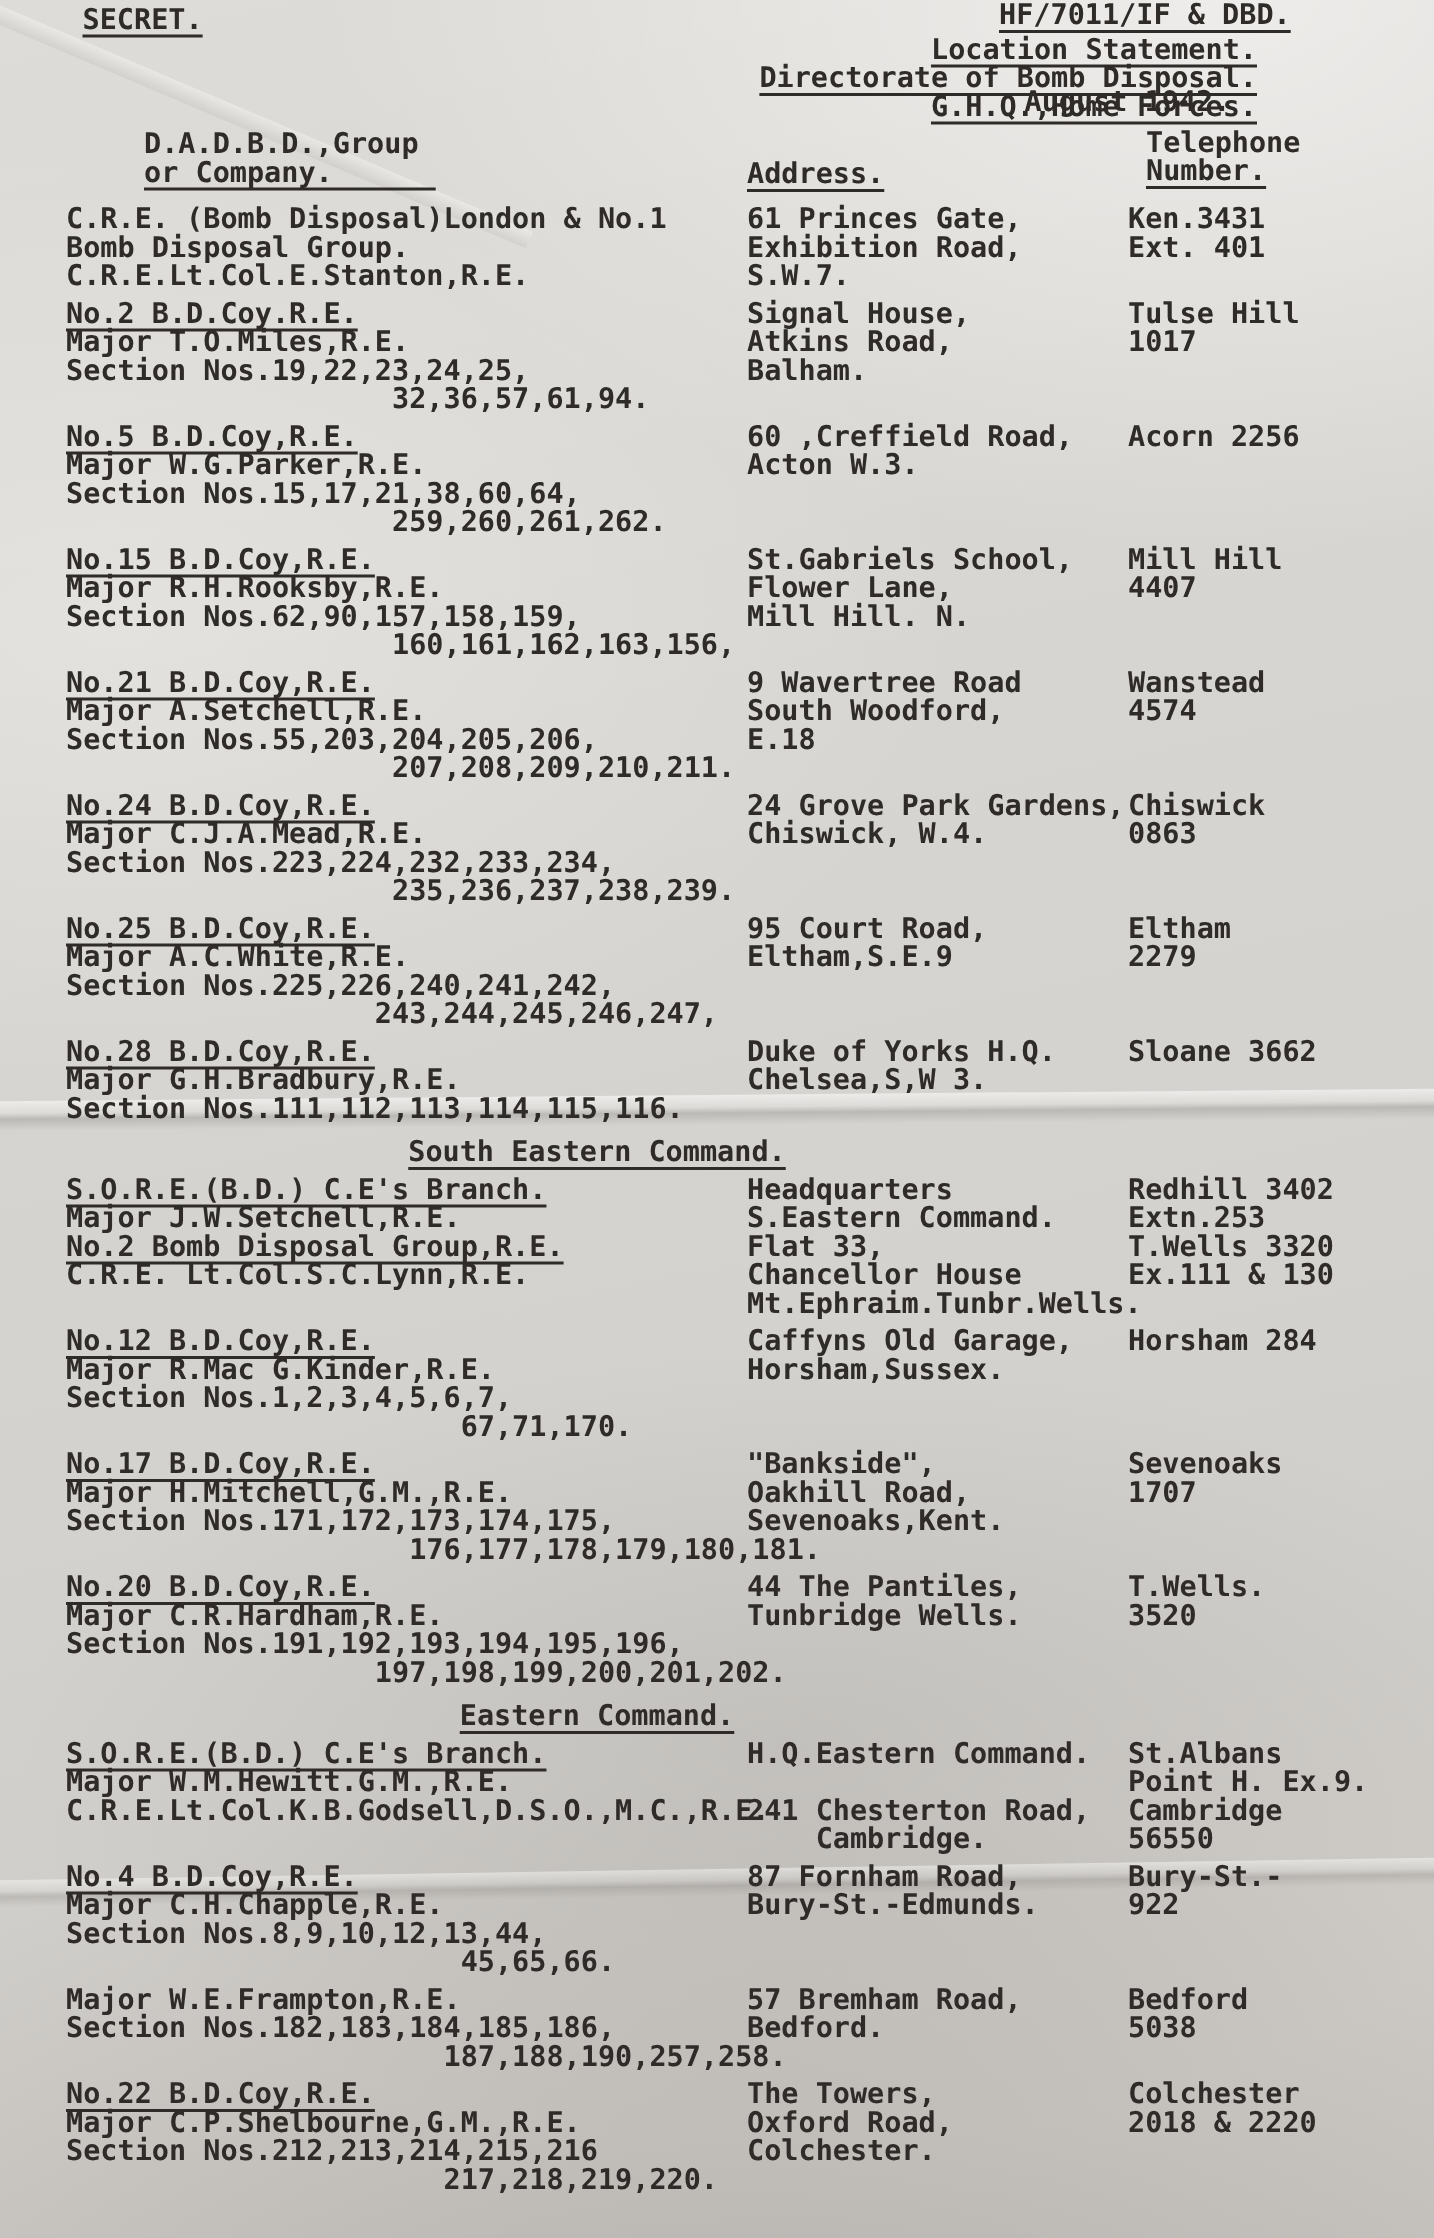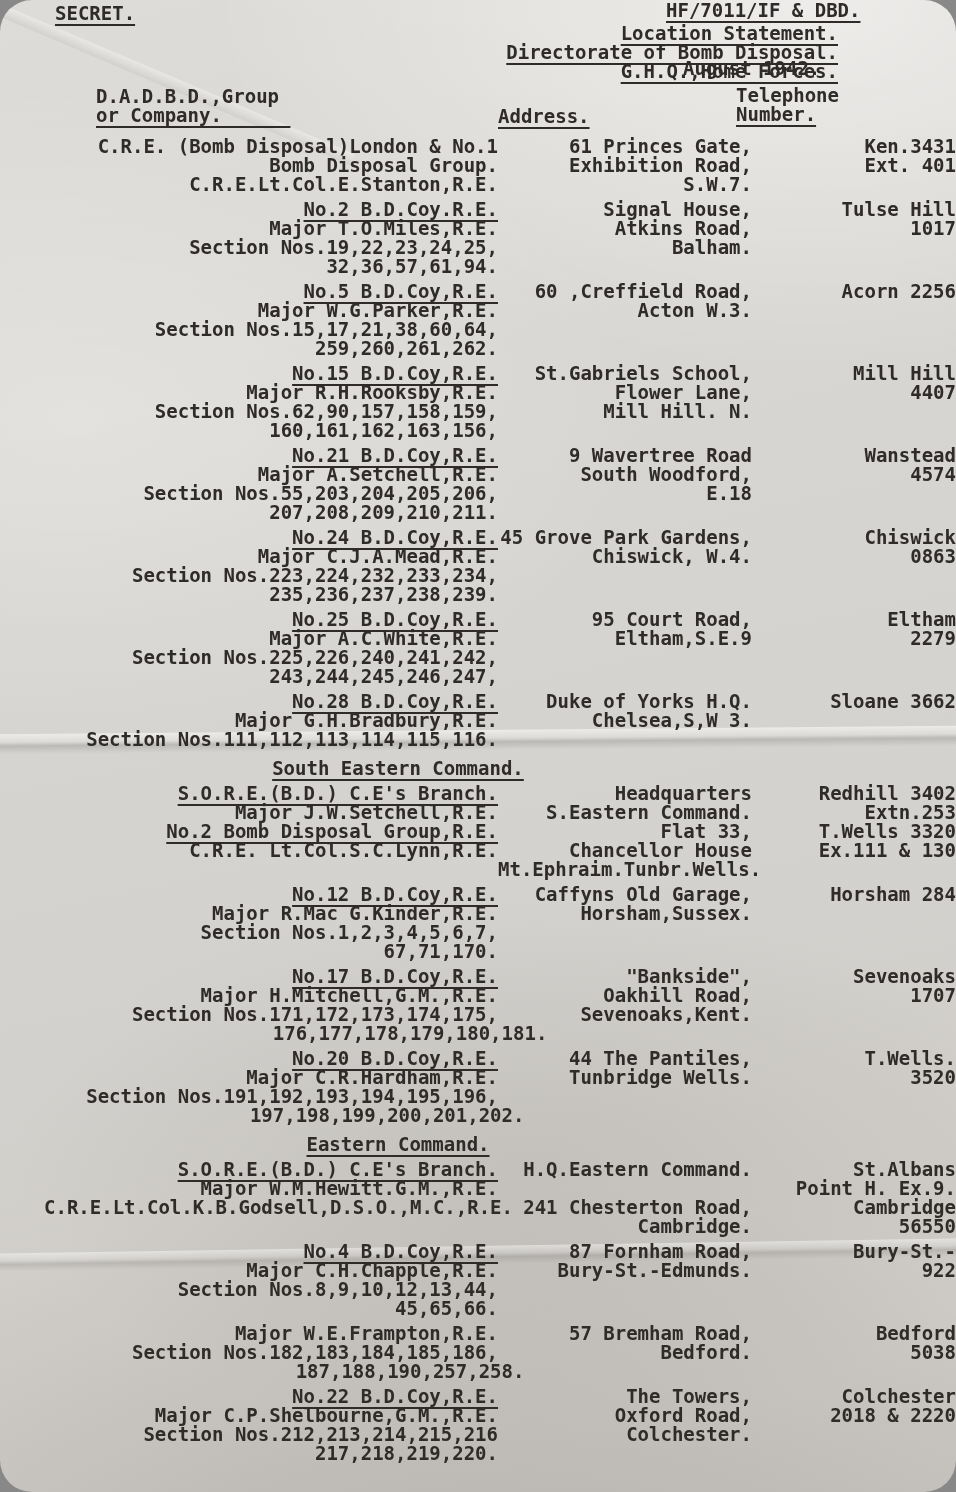--- a/index.html
+++ b/index.html
@@ -6,41 +6,41 @@
   .page {
     position:relative; width:956px; height:1492px; overflow:hidden; margin:0 auto;
     background:
       radial-gradient(140% 55% at 85% 0%, rgba(255,255,255,.50) 0%, rgba(255,255,255,0) 45%),
       radial-gradient(120% 45% at 8% 28%, rgba(255,255,255,.28) 0%, rgba(255,255,255,0) 50%),
       radial-gradient(90% 30% at 55% 78%, rgba(110,107,103,.14) 0%, rgba(110,107,103,0) 60%),
       radial-gradient(150% 60% at 50% 112%, rgba(115,112,108,.28) 0%, rgba(115,112,108,0) 55%),
       linear-gradient(168deg, #dedcd8 0%, #d7d5d1 35%, #d4d2ce 60%, #cbc8c4 100%);
     color:#2e2b28;
     font-family:"DejaVu Sans Mono", monospace;
-    font-size:19px; font-weight:700; line-height:19px;border-radius:32px;
+    font-size:19px; font-weight:700; line-height:19px;
   }
   .crease { position:absolute; left:-12px; right:-12px; pointer-events:none; }
   .c1 { top:730px; height:20px; transform:rotate(-0.5deg);
         background:linear-gradient(to bottom, rgba(255,255,255,.55) 0%, rgba(255,255,255,.18) 40%, rgba(96,93,89,.22) 60%, rgba(96,93,89,0) 100%); }
   .c2 { top:1246px; height:18px; transform:rotate(-0.9deg);
         background:linear-gradient(to bottom, rgba(255,255,255,.45) 0%, rgba(255,255,255,.12) 40%, rgba(96,93,89,.18) 62%, rgba(96,93,89,0) 100%); }
   .c3 { top:70px; left:-60px; width:430px; height:12px; transform:rotate(23deg);
         background:linear-gradient(to bottom, rgba(255,255,255,.35), rgba(118,115,111,.10)); }
   .line { white-space:pre; min-height:19px; }
   .ul { text-decoration:underline; text-underline-offset:4px; text-decoration-thickness:2px; }
   .hdr { position:absolute; inset:0; }
   .secret { position:absolute; left:55px; top:4px; }
   .ref    { position:absolute; left:666px; top:1px; }
   .titles { position:absolute; left:38px; top:24px; width:800px; text-align:right; }
   .date   { position:absolute; left:683px; top:59px; }
   .ch-group { position:absolute; left:52px; top:87px;margin-left:44px; }
   .ch-addr  { position:absolute; left:498px; top:107px; }
-  .ch-tel   { position:absolute; left:736px; top:86px; }
+  .ch-tel   { position:absolute; left:764px; top:86px; }
   .doc-body { position:absolute; left:44px; top:137px; right:0; }
-  .entry { display:grid; grid-template-columns:454px 254px auto; margin-top:6px;text-align:right; }
+  .entry { display:grid; grid-template-columns:454px 254px auto; margin-top:6px; }
   .entry:first-child { margin-top:0; }
   .cell { min-width:0; }
   .cmd-heading { width:708px; text-align:center; margin-top:10px; margin-bottom:2px; }
 </style>
 </head>
 <body>
 
 <div class="page">
   <div class="crease c1"></div>
   <div class="crease c2"></div>
@@ -151,21 +151,21 @@
         </div>
       </div>
       <div class="entry">
         <div class="cell">
           <div class="line"><span class="ul">No.24 B.D.Coy,R.E.</span></div>
           <div class="line"><span>Major C.J.A.Mead,R.E.</span></div>
           <div class="line"><span>Section Nos.223,224,232,233,234,</span></div>
           <div class="line"><span>                   235,236,237,238,239.</span></div>
         </div>
         <div class="cell">
-          <div class="line"><span>45 Grove Park Gardens,</span></div>
+          <div class="line"><span>24 Grove Park Gardens,</span></div>
           <div class="line"><span>Chiswick, W.4.</span></div>
         </div>
         <div class="cell">
           <div class="line"><span>Chiswick</span></div>
           <div class="line"><span>0863</span></div>
         </div>
       </div>
       <div class="entry">
         <div class="cell">
           <div class="line"><span class="ul">No.25 B.D.Coy,R.E.</span></div>

